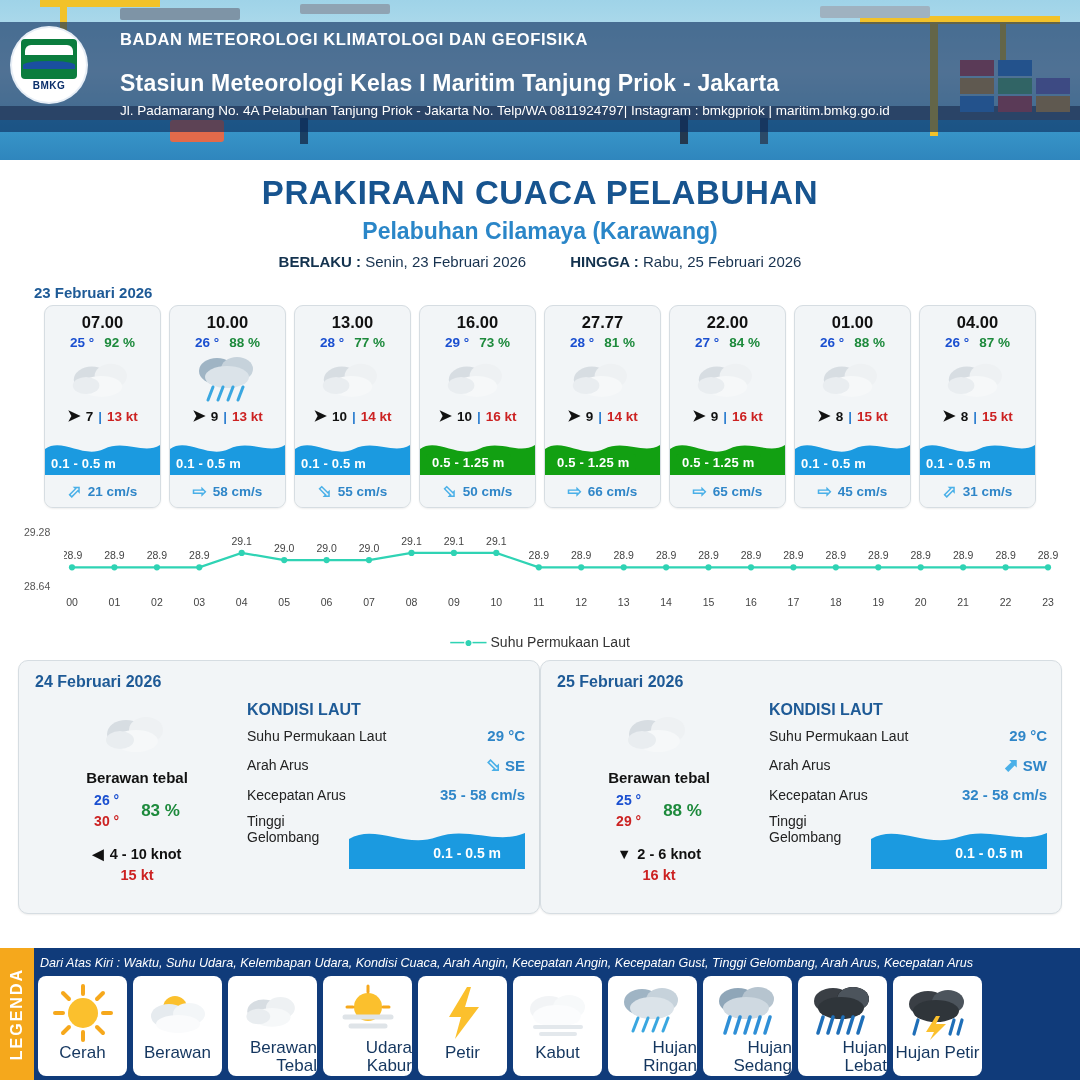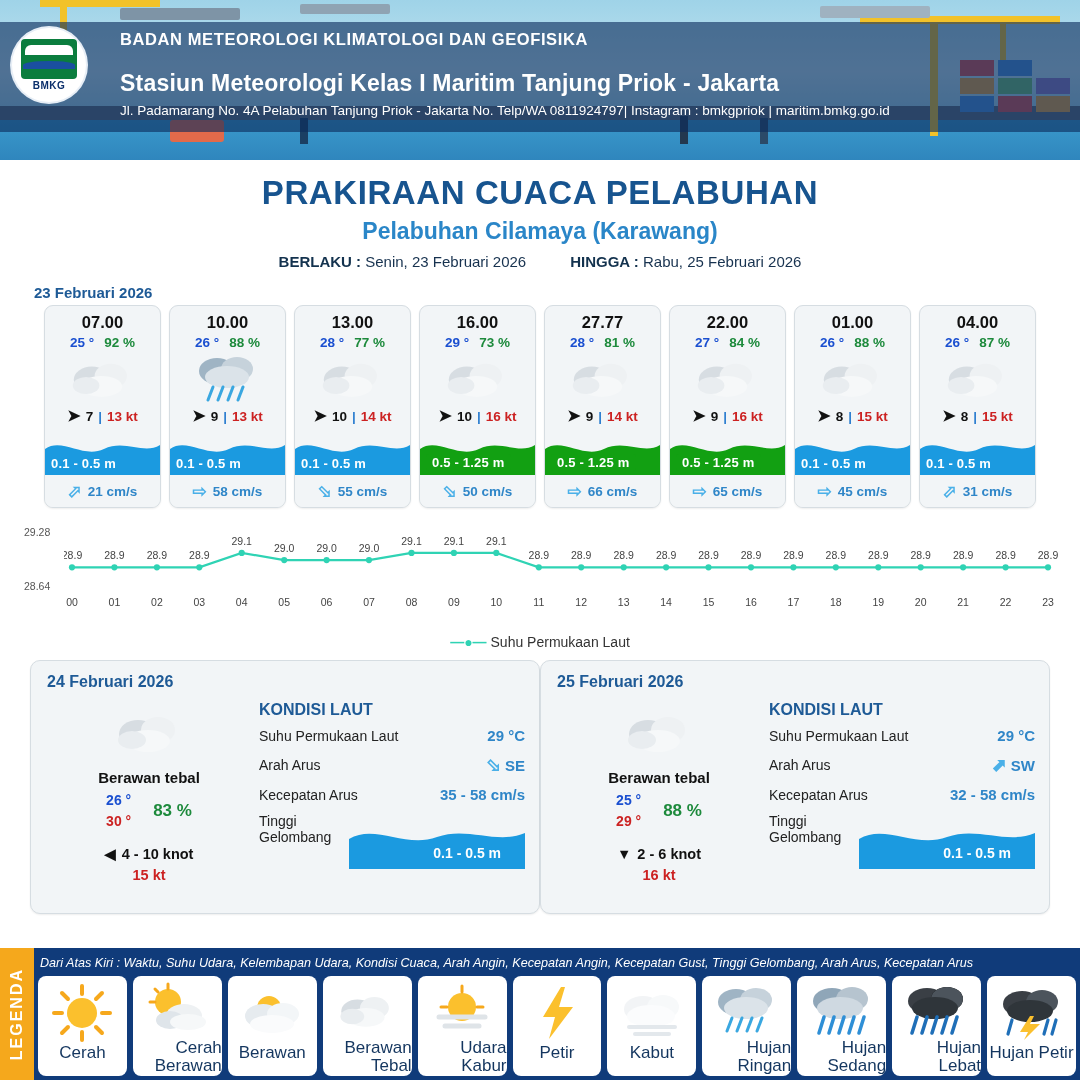--- a/index.html
+++ b/index.html
@@ -136,21 +136,21 @@
   .chart-ylab {
     position:absolute; left:0; font-size:10.5px; color:#555;
   }
   .chart-svg { position:absolute; left:40px; top:0; }
   .legend-row {
     text-align:center; font-size:14px; color:#333; margin-top:2px;
   }
   .legend-dash { color:#2fd3b4; font-weight:bold; }
 
   
-  .daily-row { display:flex; padding:0 30px; margin-top:10px; }
+  .daily-row { display:flex; padding:0 18px; margin-top:10px; }
   .panel {
     flex:1; background:#f2f5f7; border:1px solid #d6dde2; border-radius:10px;
     padding:12px 16px 10px; position:relative; height:254px;
     box-shadow:0 1px 2px rgba(0,0,0,0.07);
   }
   .panel-date { font-size:16px; font-weight:bold; color:#1e5a96; }
   .panel-left {
     position:absolute; left:18px; top:42px; width:200px; text-align:center;
   }
   .panel-icon { height:60px; display:flex; align-items:center; justify-content:center; }
@@ -747,36 +747,20 @@
     <line x1="50" y1="9" x2="44" y2="15"></line>
     <line x1="16" y1="43" x2="10" y2="49"></line>
   </g>
   <circle cx="30" cy="29" r="15" fill="#fbc02d"></circle>
 </svg>
         </div>
     <div class="leg-lbl">Cerah</div>
       </div>
       <div class="leg-item">
     <div class="leg-icon">
-<svg width="66" height="56" viewBox="0 0 66 56">
-  <circle cx="24" cy="20" r="13" fill="#fbc02d"></circle>
-  <g stroke="#f6a81c" stroke-width="3" stroke-linecap="round">
-    <line x1="24" y1="2" x2="24" y2="7"></line>
-    <line x1="6" y1="20" x2="11" y2="20"></line>
-    <line x1="11" y1="7" x2="14" y2="10"></line>
-  </g>
-  <ellipse cx="40" cy="34" rx="18" ry="12" fill="#eef1f3"></ellipse>
-  <ellipse cx="26" cy="38" rx="14" ry="9" fill="#dfe5ea"></ellipse>
-  <ellipse cx="44" cy="40" rx="18" ry="8" fill="#f6f8f9"></ellipse>
-</svg>
-        </div>
-    <div class="leg-lbl">Cerah Berawan</div>
-      </div>
-      <div class="leg-item">
-    <div class="leg-icon">
 <svg width="66" height="54" viewBox="0 0 66 54">
   <circle cx="30" cy="22" r="12" fill="#fbc02d"></circle>
   <ellipse cx="24" cy="30" rx="18" ry="12" fill="#e6ebef"></ellipse>
   <ellipse cx="44" cy="28" rx="16" ry="11" fill="#f3f6f8"></ellipse>
   <ellipse cx="33" cy="38" rx="22" ry="9" fill="#fafbfc"></ellipse>
 </svg>
         </div>
     <div class="leg-lbl">Berawan</div>
       </div>
       <div class="leg-item">

